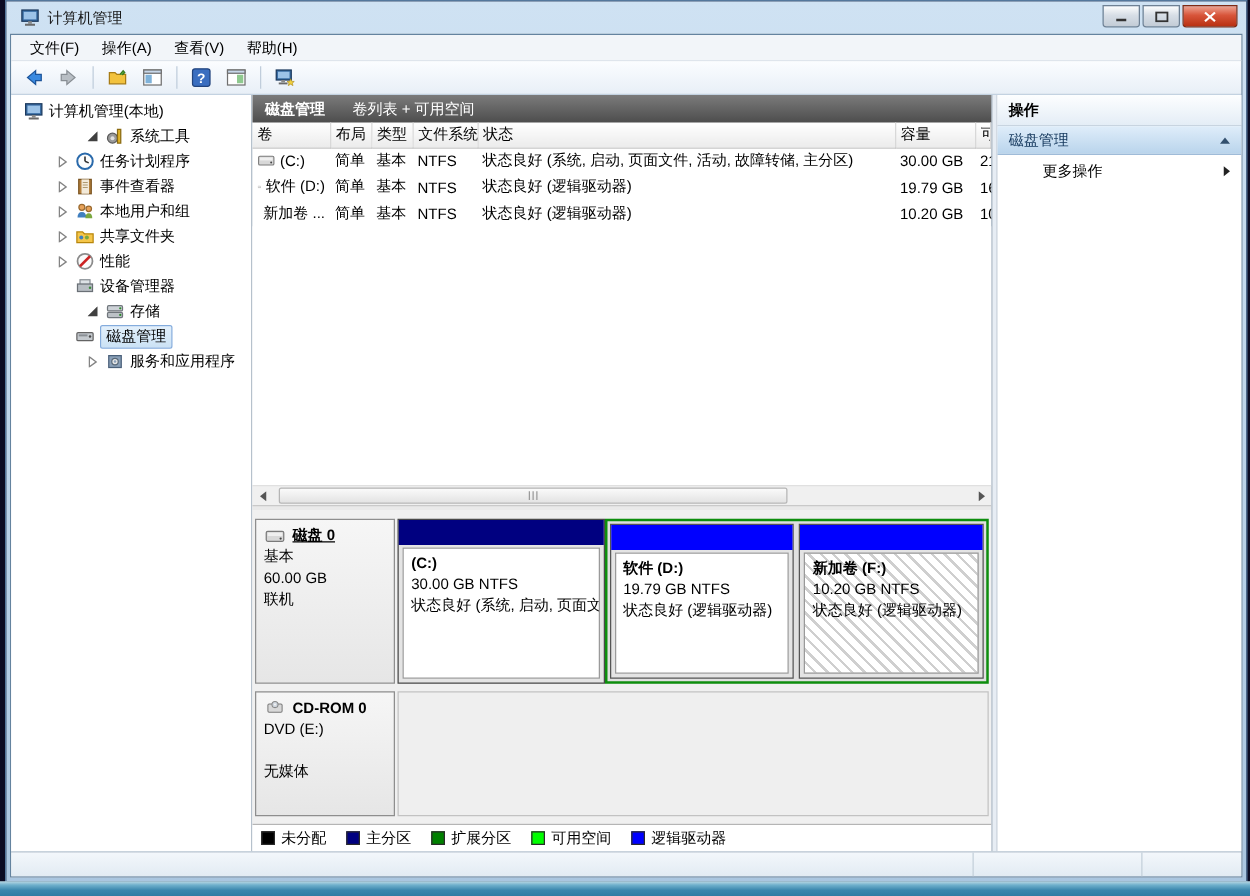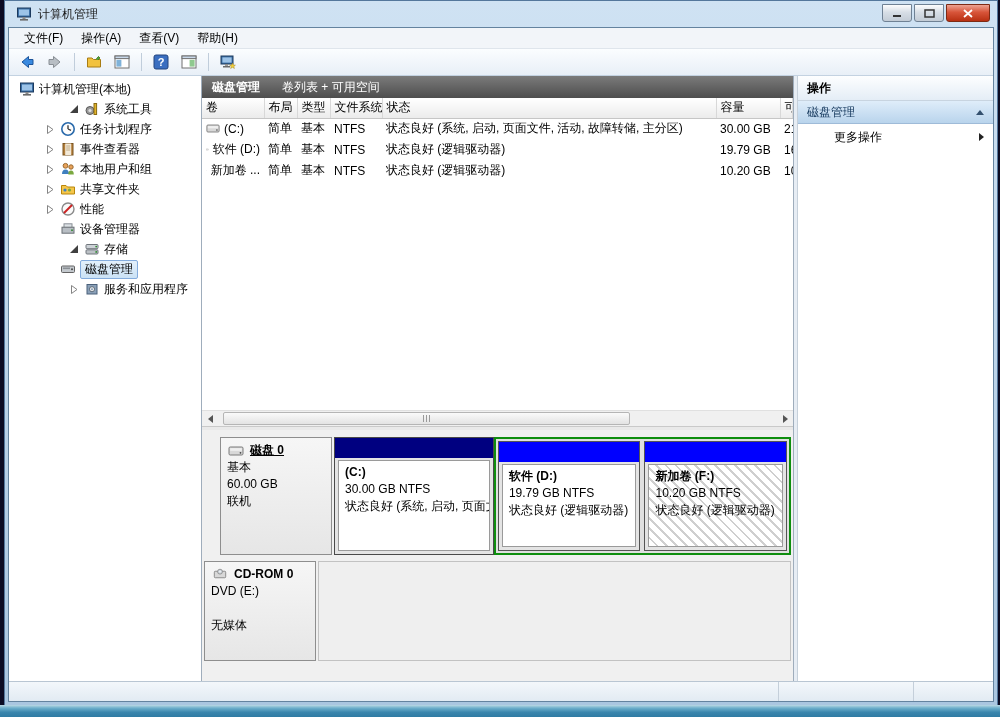--- a/index.html
+++ b/index.html
@@ -62,21 +62,21 @@
   .scroll-arrow { width:17px; height:16px; display:flex; align-items:center; justify-content:center; }
   .scroll-track { flex:1; height:16px; position:relative; }
   .scroll-thumb { position:absolute; left:4px; top:1px; width:73%; height:13px;
     background:linear-gradient(180deg,#fafafa,#e3e3e3); border:1px solid #b5b5b5; border-radius:2px;
     display:flex; align-items:center; justify-content:center; gap:2px; }
   .grip { width:1px; height:7px; background:#9a9a9a; }
   .splitter { height:4px; background:#e9e9e9; border-top:1px solid #c9c9c9; flex:none; }
 
   
   .graphical { height:251px; background:#f0f0f0; padding:7px 2px 0 2px; flex:none; }
-  .disk-row { display:flex; height:118px; margin-bottom:6px;margin-left:16px; }
+  .disk-row { display:flex; height:132px; margin-bottom:6px; }
   .disk-label { width:112px; flex:none; border:1px solid #8e8e8e; background:linear-gradient(180deg,#f6f6f6,#e6e6e6);
     padding:4px 6px; line-height:17px; }
   .disk-name { display:flex; align-items:center; gap:5px; font-weight:bold; }
   .part-strip { flex:1; display:flex; margin-left:2px; min-width:0; }
   .part { display:flex; flex-direction:column; border:1px solid #4a4a4a; background:#e4e4e4; min-width:0; }
   .part-c { width:35%; }
   .part-stripe { height:20px; flex:none; }
   .part-body { flex:1; margin:2px 3px 3px 3px; border:1px solid #9a9a9a; background:#fff;
     padding:3px 6px; line-height:17px; white-space:nowrap; overflow:hidden; }
   .part-label { font-weight:bold; }
@@ -594,20 +594,42 @@
                 <span>CD-ROM 0</span>
               </div>
               <div>DVD (E:)</div>
               <div>&nbsp;</div>
               <div>无媒体</div>
             </div>
             <div class="cd-area"></div>
           </div>
         </div>
 
+        <div class="legend-bar">
+          <span class="legend-item">
+            <span class="legend-swatch" style="background-color: rgb(0, 0, 0);"></span>
+            <span>未分配</span>
+          </span>
+          <span class="legend-item">
+            <span class="legend-swatch" style="background-color: rgb(0, 0, 128);"></span>
+            <span>主分区</span>
+          </span>
+          <span class="legend-item">
+            <span class="legend-swatch" style="background-color: rgb(0, 128, 0);"></span>
+            <span>扩展分区</span>
+          </span>
+          <span class="legend-item">
+            <span class="legend-swatch" style="background-color: rgb(0, 255, 0);"></span>
+            <span>可用空间</span>
+          </span>
+          <span class="legend-item">
+            <span class="legend-swatch" style="background-color: rgb(0, 0, 255);"></span>
+            <span>逻辑驱动器</span>
+          </span>
+        </div>
       </div>
 
       <div class="actions-panel">
         <div class="actions-header">操作</div>
         <div class="action-group">
           <span>磁盘管理</span>
           <span class="tri-up"></span>
         </div>
         <div class="action-more">
           <span>更多操作</span>

